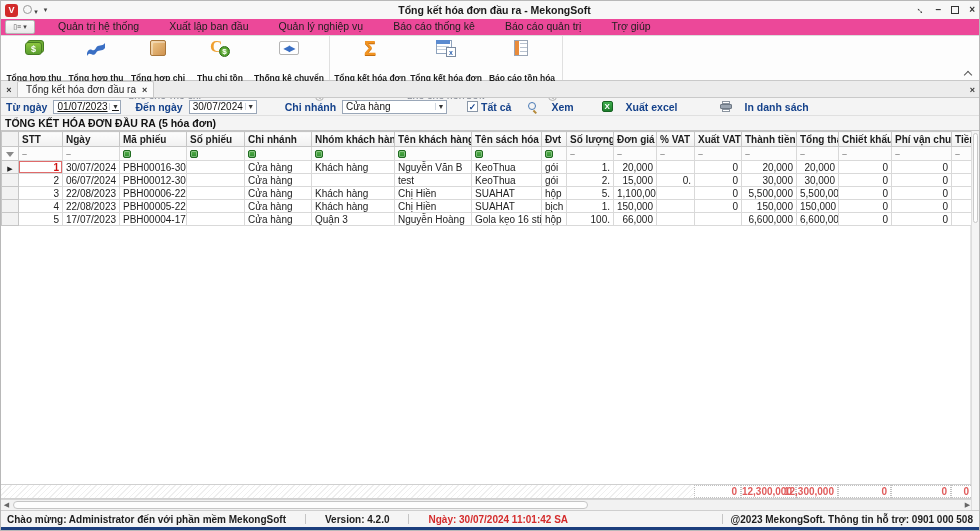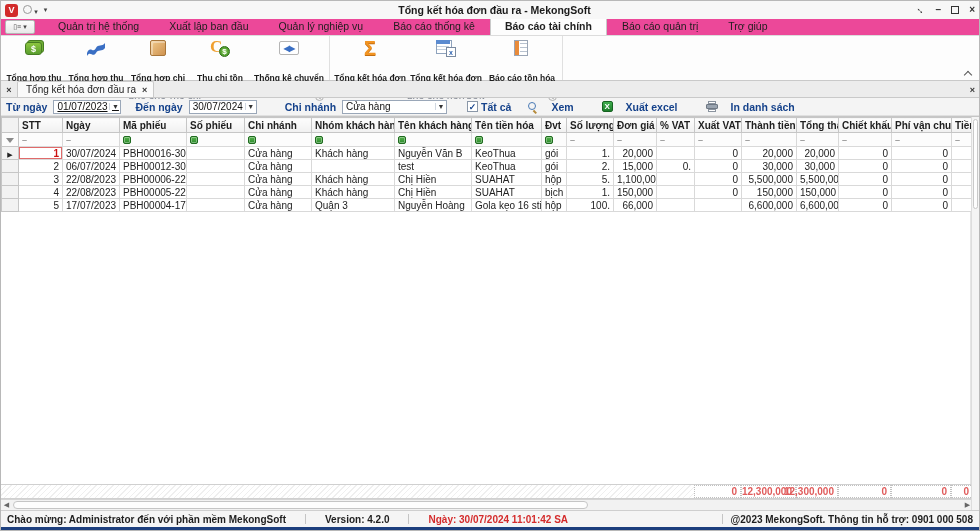--- a/index.html
+++ b/index.html
@@ -147,21 +147,20 @@
   <div class="ribbon-tabs">
     <div class="app-menu-btn">
         <span>▯≡</span>
         <span class="caret">▾</span>
       </div>
     <div id="ribbon-tabs-host" style="display:flex;">
         <div class="ribbon-tab">Quản trị hệ thống</div>
         <div class="ribbon-tab">Xuất lập ban đầu</div>
         <div class="ribbon-tab">Quản lý nghiệp vụ</div>
         <div class="ribbon-tab">Báo cáo thống kê</div>
-        <div class="ribbon-tab active">Báo cáo tài chính</div>
         <div class="ribbon-tab">Báo cáo quản trị</div>
         <div class="ribbon-tab">Trợ giúp</div>
       </div>
   </div>
 
   <div class="ribbon-body">
     <div id="ribbon-groups-host" style="display:flex;">
         <div class="ribbon-group">
           <div class="rg-buttons">
             <div class="rbtn">
@@ -280,30 +279,31 @@
       <span class="flabel">Tất cả</span>
     </div>
     <div class="toolbtn">
       <span class="ic-mag"></span>
       <span class="flabel">Xem</span>
     </div>
     <div class="toolbtn" style="margin-left:22px;">
       <span class="ic-xls">X</span>
       <span class="flabel">Xuất excel</span>
     </div>
-    <div class="toolbtn" style="margin-left:22px;">
+    <div class="toolbtn" style="margin-left:36px;">
       <span class="ic-print">
           <span class="paper"></span>
           <span class="body"></span>
           <span class="out"></span>
         </span>
       <span class="flabel">In danh sách</span>
     </div>
   </div>
 
+  <div class="grid-title">TỔNG KẾT HÓA ĐƠN ĐẦU RA (5 hóa đơn)</div>
 
   <div class="grid-wrap">
     <div class="grid-main">
       <table class="grid">
         <colgroup id="grid-colgroup">
             <col style="width: 17px;">
             <col style="width: 44px;">
             <col style="width: 57px;">
             <col style="width: 67px;">
             <col style="width: 58px;">
@@ -325,21 +325,21 @@
         <thead id="grid-head">
             <tr>
               <th class="ind"></th>
               <th>STT</th>
               <th>Ngày</th>
               <th>Mã phiếu</th>
               <th>Số phiếu</th>
               <th>Chi nhánh</th>
               <th>Nhóm khách hàng</th>
               <th>Tên khách hàng</th>
-              <th>Tên tiền hóa</th>
+              <th>Tên sách hóa</th>
               <th>Đvt</th>
               <th>Số lượng</th>
               <th>Đơn giá</th>
               <th>% VAT</th>
               <th>Xuất VAT</th>
               <th>Thành tiền</th>
               <th>Tổng thà...</th>
               <th>Chiết khấu toa</th>
               <th>Phí vận chuyển</th>
               <th>Tiền th...</th>

